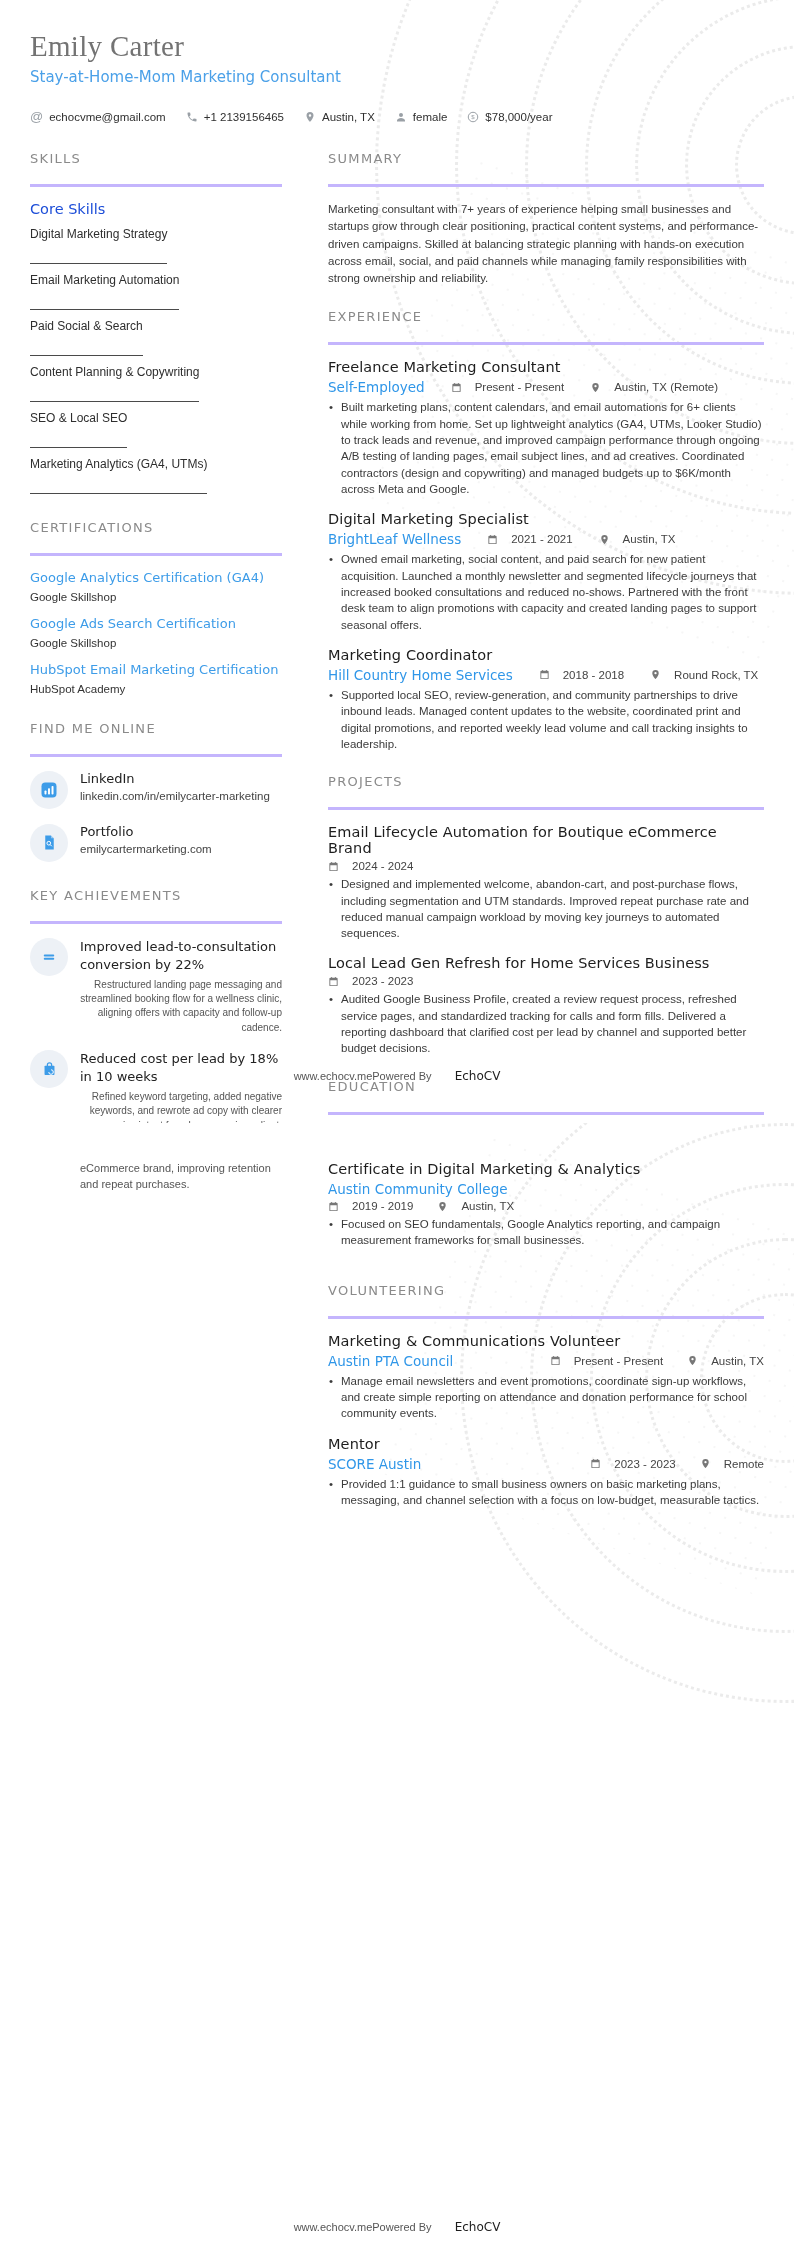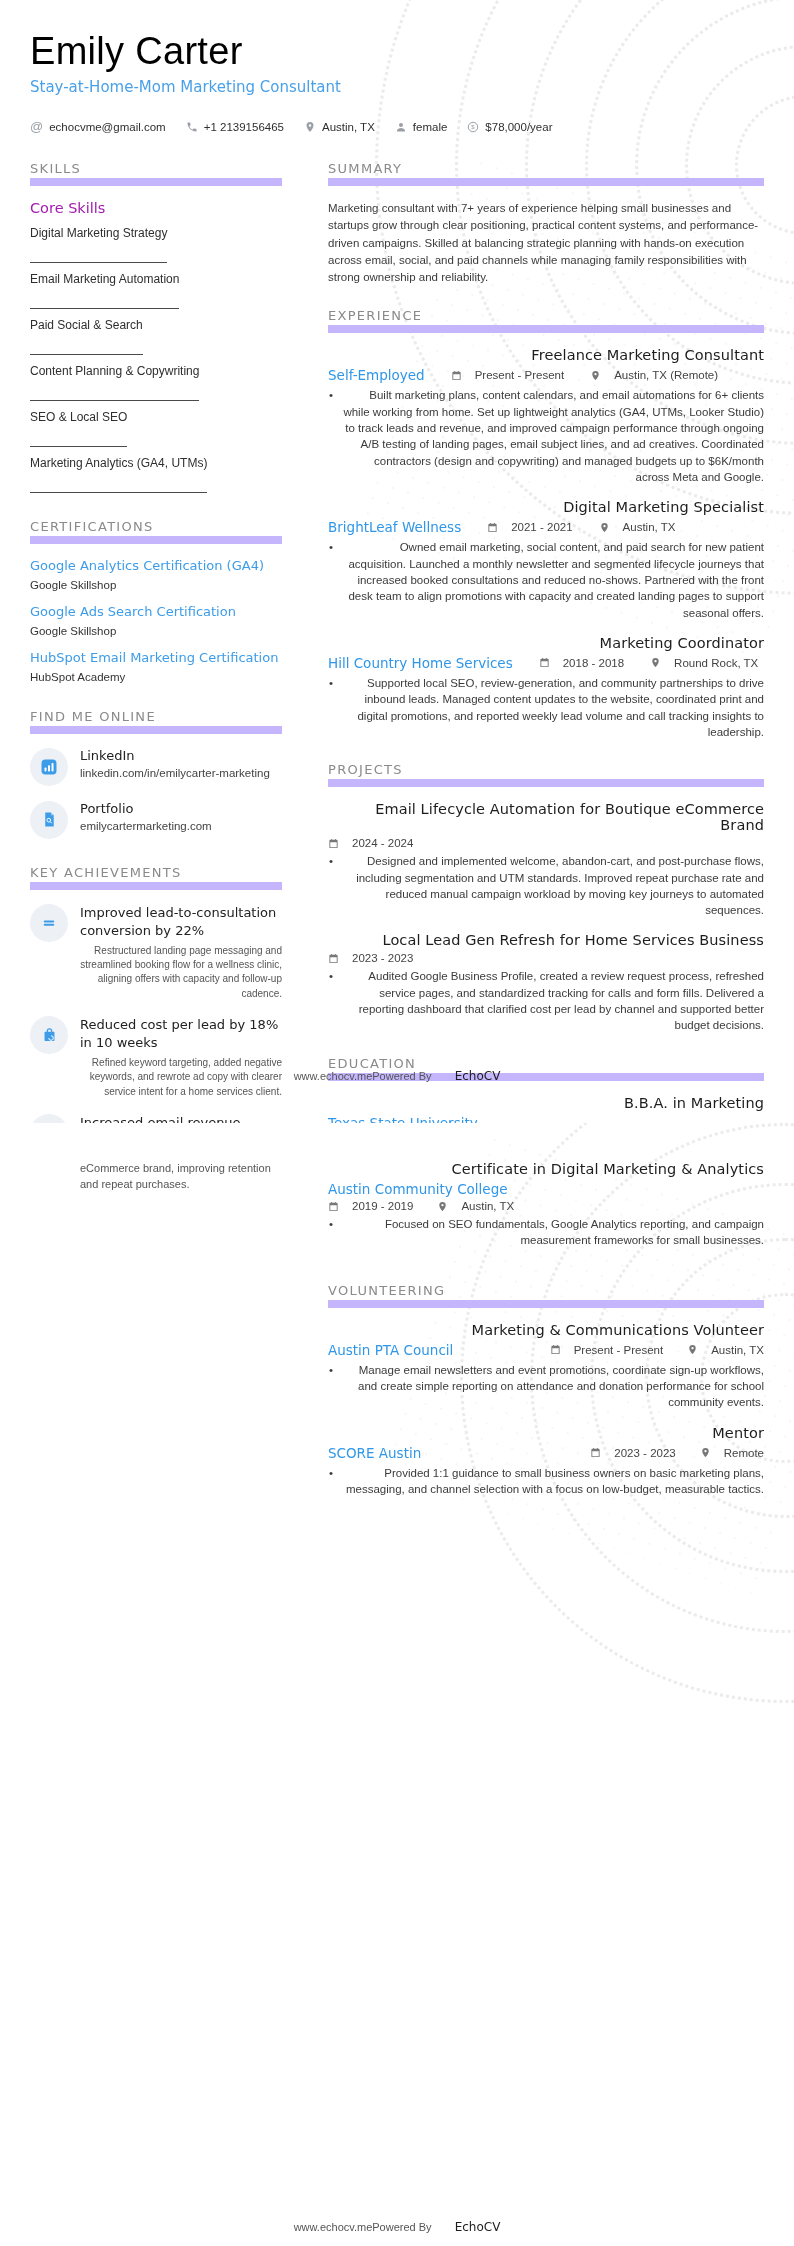--- a/index.html
+++ b/index.html
@@ -10,56 +10,56 @@
   .content { position:relative; z-index:1; }
 
   
   .deco { position:absolute; z-index:0; pointer-events:none; }
   .ring { position:absolute; border:3px dotted #ebebeb; border-radius:50%; }
   .dotgrid { position:absolute; background-image:radial-gradient(#eeeeee 1.3px, transparent 1.5px);
              background-size:16px 16px; opacity:.55; transform:rotate(18deg); z-index:0; pointer-events:none; }
 
   
   .header { padding:30px 30px 0 30px; }
-  .name { font-family:Liberation Sans, sans-serif; font-size:38px; font-weight:400; color:#000000; letter-spacing:.3px; }
+  .name { font-family:Liberation Serif, serif; font-size:29px; font-weight:400; color:#737373; letter-spacing:.3px; }
   .headline { font-family:"DejaVu Sans", sans-serif; font-size:15px; color:#4aa0e8; margin-top:5px; }
   .contact-row { display:flex; align-items:center; gap:20px; margin-top:24px; font-size:11.5px; color:#2f2f2f; }
   .contact-item { display:flex; align-items:center; gap:6px; }
   .cicon { color:#9aa0a6; display:inline-flex; align-items:center; }
   .at-glyph { font-size:13px; color:#9aa0a6; line-height:1; }
 
   
   .columns { display:flex; gap:46px; padding:28px 30px 0 30px; align-items:flex-start; }
   .sidebar { width:252px; flex:0 0 252px; }
   .main { flex:1; min-width:0; }
 
   .sec-heading { font-family:"DejaVu Sans", sans-serif; font-size:13px; letter-spacing:1.3px; color:#8a8a8a;
-                 padding-bottom:2px; border-bottom:8px solid #c4b5fd; margin-bottom:14px; }
+                 padding-bottom:18px; border-bottom:3px solid #c4b5fd; margin-bottom:14px; }
   .side-block { margin-bottom:26px; }
   .main-block { margin-bottom:22px; }
 
-  .skill-group { font-family:"DejaVu Sans", sans-serif; font-size:14.5px; color:#a21caf; margin-bottom:10px; }
+  .skill-group { font-family:"DejaVu Sans", sans-serif; font-size:14.5px; color:#1d4ed8; margin-bottom:10px; }
   .skill-item { display:table; font-size:12px; color:#2e2e2e; padding-bottom:22px; border-bottom:1px solid #4a4a4a; margin-bottom:9px; }
 
   .cert { margin-bottom:13px; }
   .cert-name { font-family:"DejaVu Sans", sans-serif; font-size:13px; color:#3d9ce8; line-height:1.3; }
   .cert-issuer { font-size:11.5px; color:#333; margin-top:4px; }
 
   .online-item, .ach-item { display:flex; gap:12px; margin-bottom:15px; }
   .circle-ic { width:38px; height:38px; flex:0 0 38px; border-radius:50%; background:#edf1f6;
                display:flex; align-items:center; justify-content:center; }
   .online-label { font-family:"DejaVu Sans", sans-serif; font-size:13px; color:#222; margin-bottom:3px; }
   .online-url { font-size:11.5px; color:#444; line-height:1.35; word-break:break-word; }
   .ach-title { font-family:"DejaVu Sans", sans-serif; font-size:13px; color:#222; line-height:1.4; margin-bottom:4px; }
   .ach-desc { font-size:10px; color:#555; line-height:1.42;text-align:right; }
   .ach-cont { padding-left:50px; font-size:11px; color:#555; line-height:1.42; }
 
   .summary-text { font-size:11.5px; color:#3b3b3b; line-height:1.5; }
 
-  .entry { margin-bottom:14px;text-align:right; }
+  .entry { margin-bottom:14px; }
   .entry-title { font-family:"DejaVu Sans", sans-serif; font-size:14.5px; color:#1d1d1d; margin-bottom:4px; letter-spacing:.1px; }
   .meta-row { display:flex; align-items:center; flex-wrap:wrap; margin-bottom:3px; }
   .org { font-family:"DejaVu Sans", sans-serif; font-size:13.5px; color:#2f96e8; }
   .meta-item { display:flex; align-items:center; gap:13px; font-size:11.5px; color:#444; }
   .meta-item .mi { color:#777; display:inline-flex; }
   .seq .meta-item { margin-left:26px; }
   .right-group { margin-left:auto; display:flex; gap:24px; }
   .meta-sub { display:flex; gap:24px; margin-bottom:4px; }
   .bullet { position:relative; padding-left:13px; font-size:11.5px; color:#3b3b3b; line-height:1.42; margin-top:4px; }
   .bullet::before { content:"•"; position:absolute; left:1px; top:0; color:#3b3b3b; }

